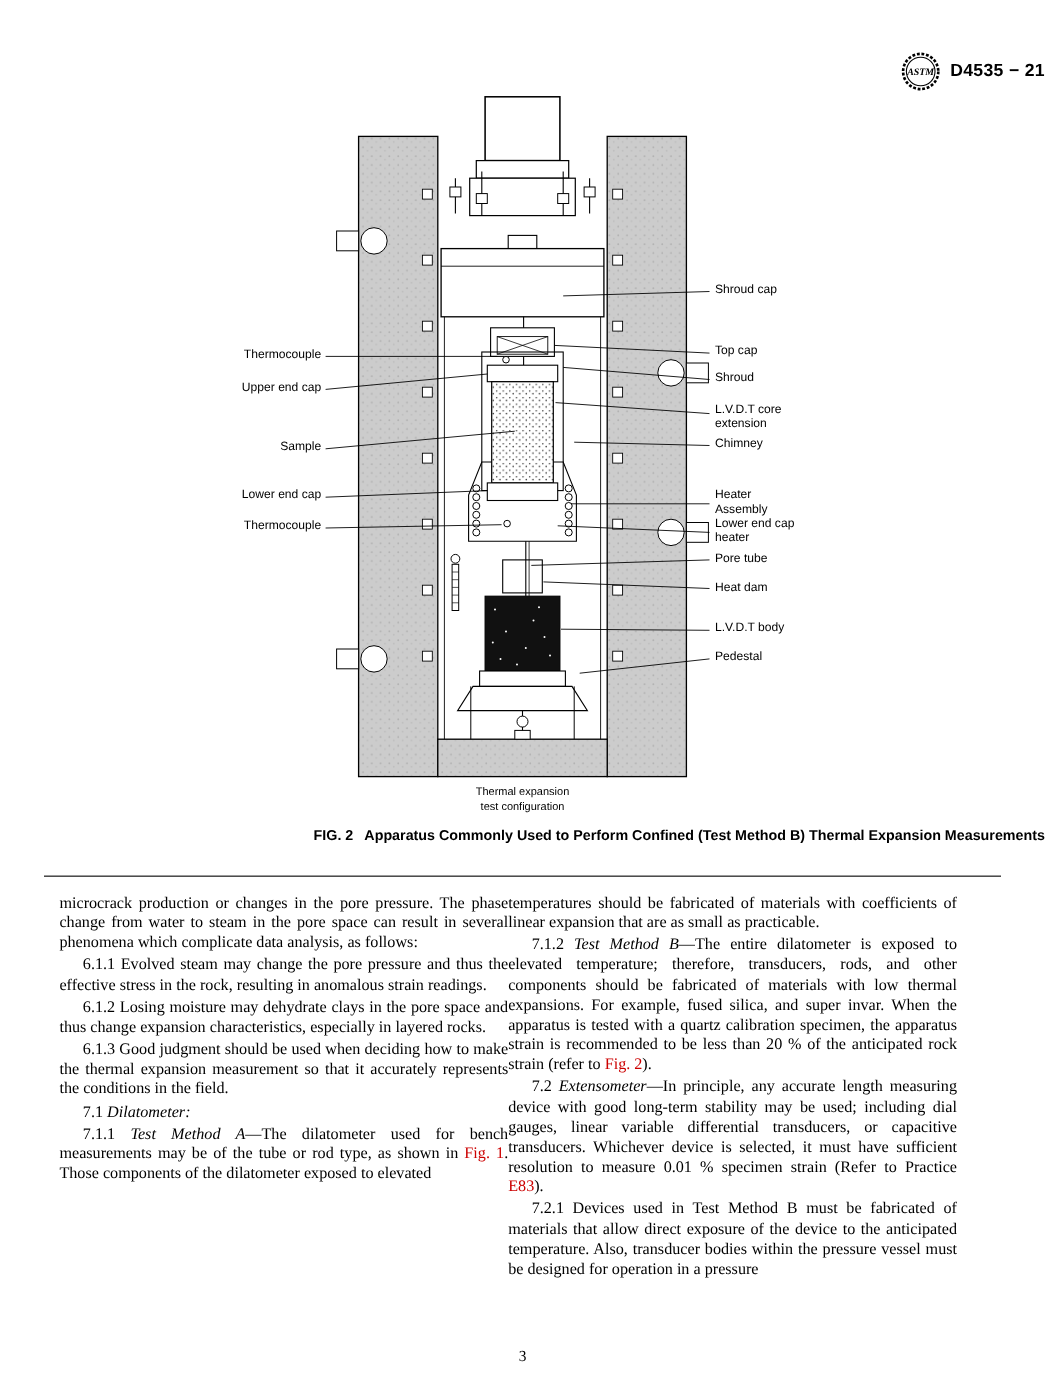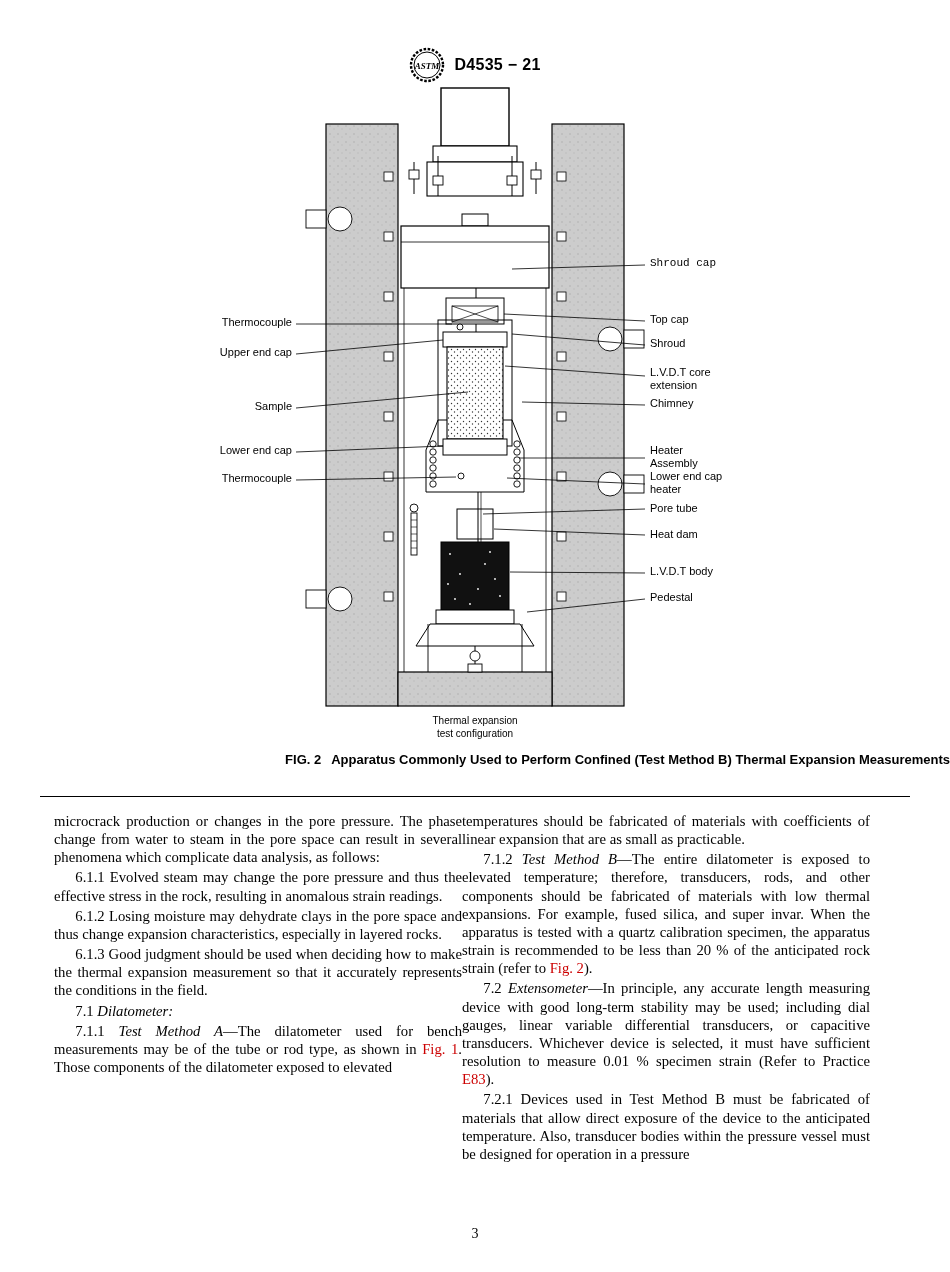--- a/index.html
+++ b/index.html
@@ -1,21 +1,21 @@
 <!DOCTYPE html>
 <html><head>
 <meta charset="utf-8">
 <style>
   html,body { margin:0; padding:0; }
   body {
     width:950px; height:1272px; background:#ffffff; color:#000;
     font-family:"Liberation Serif", serif; position:relative; overflow:hidden;
   }
   
-  .header { padding-top:46px; display:flex; justify-content:center; align-items:center; gap:9px; height:38px; }
+  .header { padding-top:46px; display:flex; justify-content:flex-end; align-items:center; gap:9px; height:38px; }
   .designation { font-family:"Liberation Sans", sans-serif; font-weight:bold; font-size:16px; letter-spacing:0.3px; }
   
   .figure-area { position:relative; width:950px; height:660px; margin-top:0; }
   .fig-svg { position:absolute; left:0; top:0; }
   .dlabel {
     position:absolute; font-family:"Liberation Sans", sans-serif; font-size:11px;
     line-height:1.18; white-space:pre-line; color:#000;
   }
   .dlabel.ll { text-align:left; }
   .sub-caption {
@@ -219,21 +219,21 @@
       <line x1="645" y1="515" x2="527" y2="528"></line>
     </g>
   </svg>
 
   <div class="dlabel ll" style="top:232px; right:658px;">Thermocouple</div>
   <div class="dlabel ll" style="top:262px; right:658px;">Upper end cap</div>
   <div class="dlabel ll" style="top:316px; right:658px;">Sample</div>
   <div class="dlabel ll" style="top:360px; right:658px;">Lower end cap</div>
   <div class="dlabel ll" style="top:388px; right:658px;">Thermocouple</div>
 
-  <div class="dlabel" style="top:173px; left:650px;font-family:Liberation Mono, monospace;">Shroud cap</div>
+  <div class="dlabel" style="top:173px; left:650px;">Shroud cap</div>
   <div class="dlabel" style="top:229px; left:650px;">Top cap</div>
   <div class="dlabel" style="top:253px; left:650px;">Shroud</div>
   <div class="dlabel" style="top:282px; left:650px;">L.V.D.T core
 extension</div>
   <div class="dlabel" style="top:313px; left:650px;">Chimney</div>
   <div class="dlabel" style="top:360px; left:650px;">Heater
 Assembly</div>
   <div class="dlabel" style="top:386px; left:650px;">Lower end cap
 heater</div>
   <div class="dlabel" style="top:418px; left:650px;">Pore tube</div>

